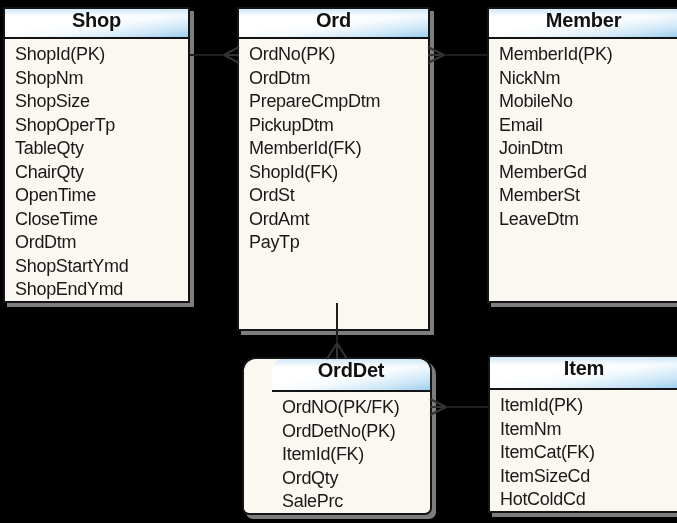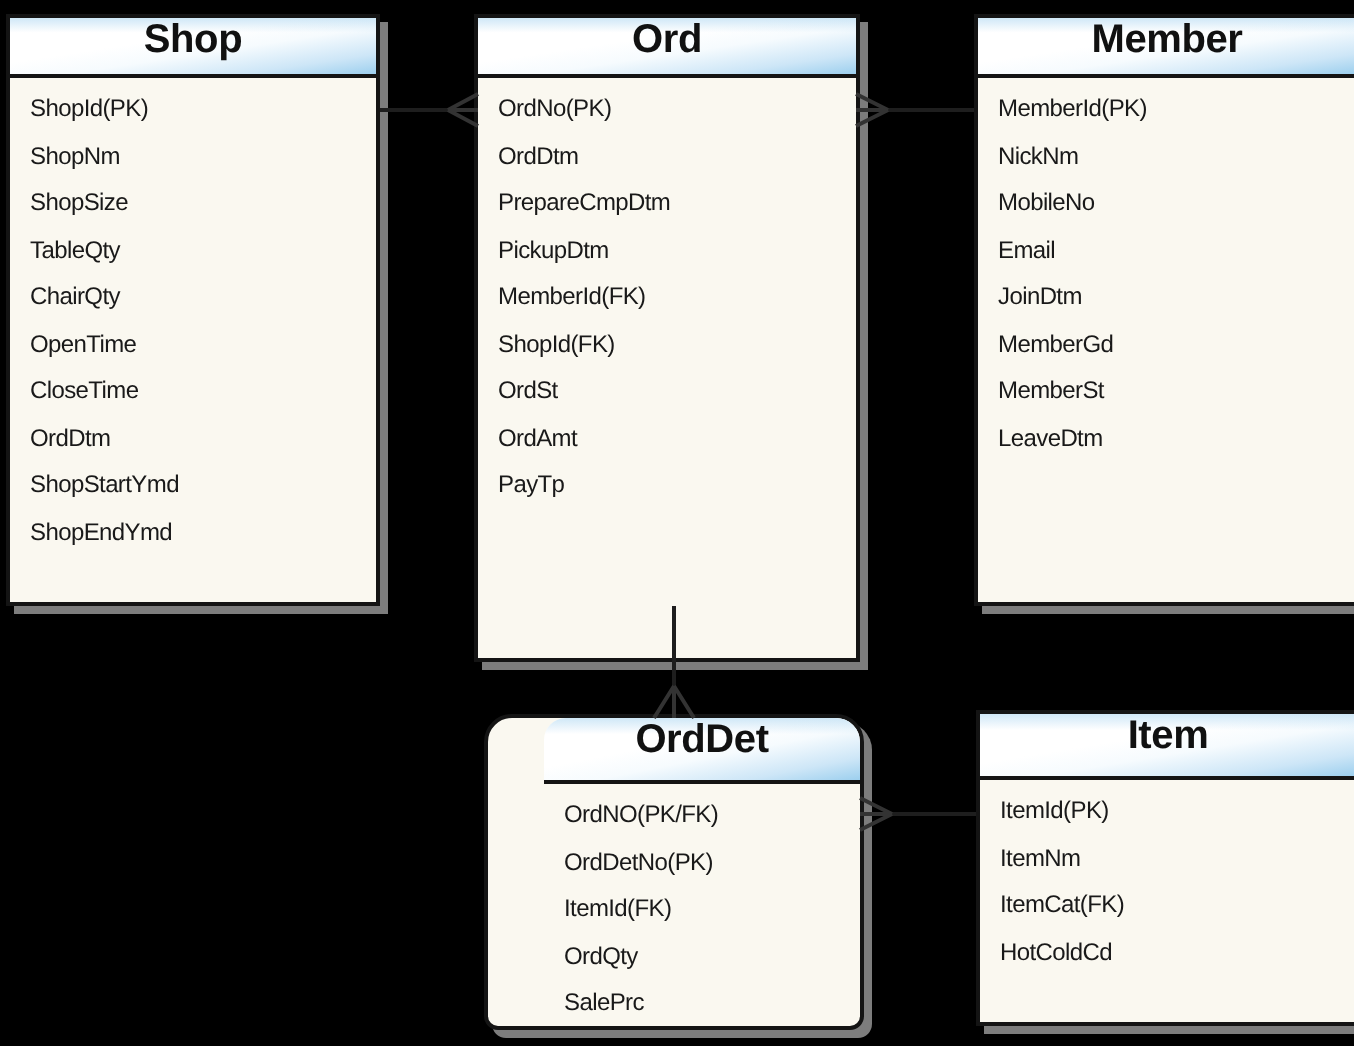--- a/index.html
+++ b/index.html
@@ -31,21 +31,21 @@
     color:#111;
     letter-spacing:-0.2px;
   }
   .attrs{
     margin:0;padding:4px 0 0 0;
     list-style:none;
   }
   .attrs li{
     height:23.5px;line-height:23.5px;
     padding-left:10px;
-    font-size:12px;
+    font-size:18px;
     letter-spacing:-0.3px;
     color:#191919;
     white-space:nowrap;
   }
   
   #e-shop  {left:3px;  top:7px; width:187px; height:296px;}
   #e-ord   {left:237px;top:7px; width:193px; height:324px;}
   #e-member{left:487px;top:7px; width:193px; height:296px;}
   #e-shop .ehead, #e-ord .ehead, #e-member .ehead{height:28px;}
   
@@ -78,20 +78,21 @@
   </svg>
 
   <section class="entity" id="e-shop">
     <div class="ehead">
       <span class="etitle">Shop</span>
     </div>
     <ul class="attrs">
         <li>ShopId(PK)</li>
         <li>ShopNm</li>
         <li>ShopSize</li>
+        <li>ShopOperTp</li>
         <li>TableQty</li>
         <li>ChairQty</li>
         <li>OpenTime</li>
         <li>CloseTime</li>
         <li>OrdDtm</li>
         <li>ShopStartYmd</li>
         <li>ShopEndYmd</li>
       </ul>
   </section>
 
@@ -142,17 +143,18 @@
   </section>
 
   <section class="entity" id="e-item">
     <div class="ehead">
       <span class="etitle">Item</span>
     </div>
     <ul class="attrs">
         <li>ItemId(PK)</li>
         <li>ItemNm</li>
         <li>ItemCat(FK)</li>
+        <li>ItemSizeCd</li>
         <li>HotColdCd</li>
       </ul>
   </section>
 
 </div>
 
 </body></html>

